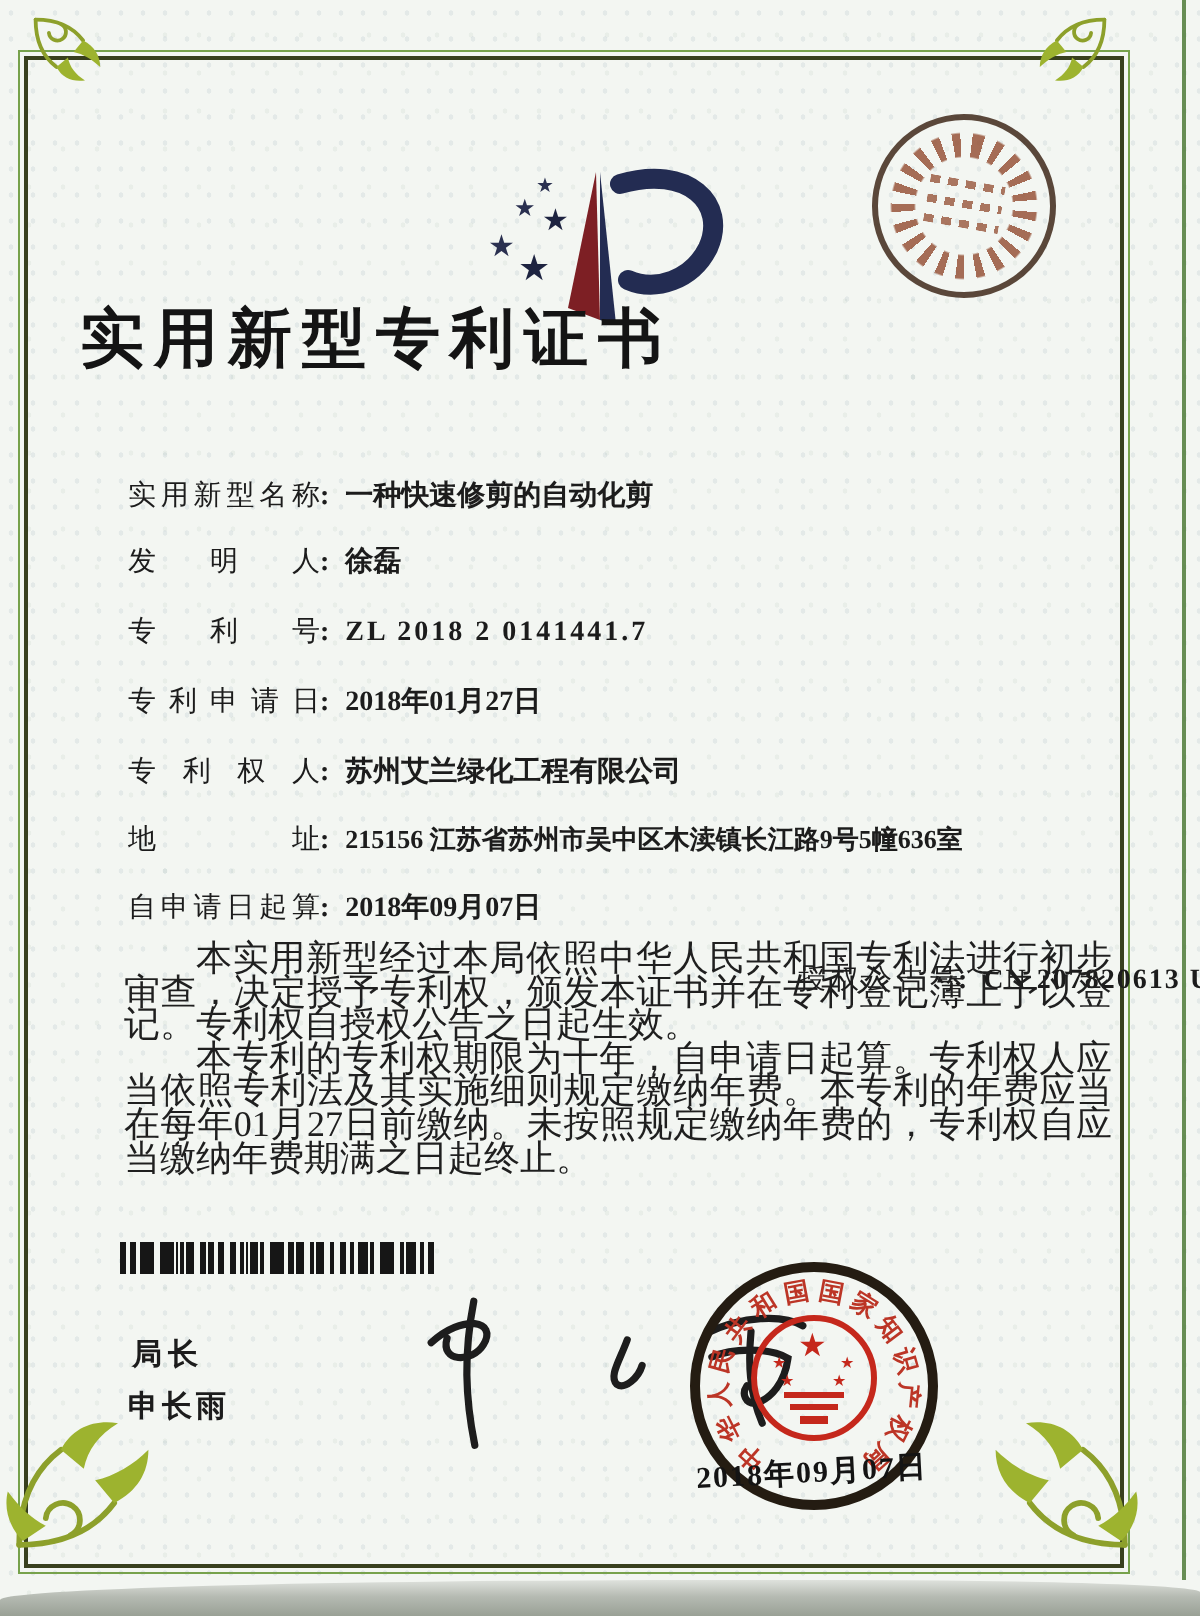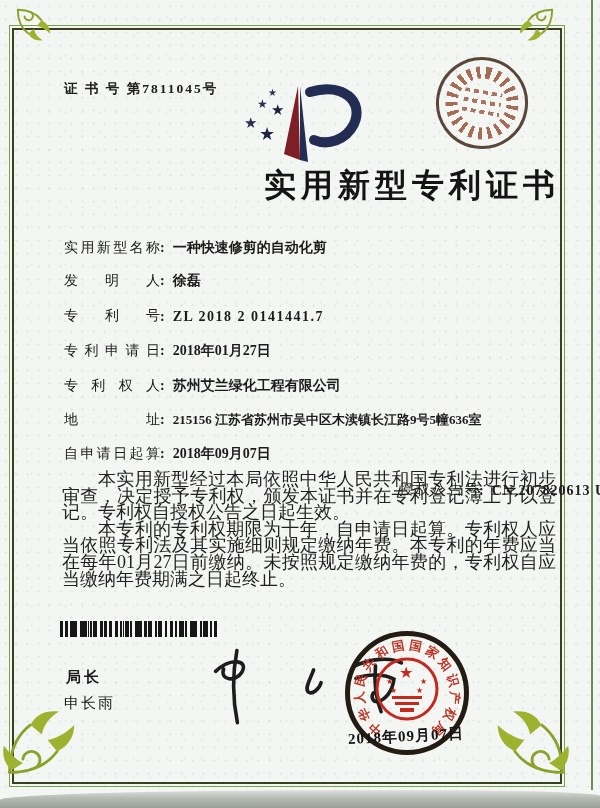--- a/index.html
+++ b/index.html
@@ -42,22 +42,22 @@
     mask:radial-gradient(circle, transparent 0 24px, #000 25px 36px, transparent 37px);
   }
   .stamp::after{
     content:"";position:absolute;left:24px;top:30px;width:38px;height:24px;
     background:
       repeating-linear-gradient(90deg, rgba(145,74,46,.75) 0 5px, transparent 5px 9px);
     -webkit-mask:repeating-linear-gradient(180deg,#000 0 4px, transparent 4px 10px);
     mask:repeating-linear-gradient(180deg,#000 0 4px, transparent 4px 10px);
   }
   .title{
-    position:absolute;left:40px;top:164px;width:520px;margin:0;
-    text-align:right;font-family:"Liberation Sans", sans-serif;
+    position:absolute;left:40px;top:148px;width:520px;margin:0;
+    text-align:left;font-family:"Liberation Sans", sans-serif;
     font-size:32px;font-weight:800;letter-spacing:5px;color:#141414;
   }
   .field-row{position:absolute;left:64px;font-size:14px;white-space:nowrap;}
   .flabel{
     display:inline-block;width:96px;vertical-align:bottom;
     font-weight:400;text-align:justify;text-align-last:justify;
   }
   .fcolon{font-weight:700;margin-right:8px;}
   .fvalue{font-weight:700;}
   .fvalue.small{font-size:13px;}
@@ -70,21 +70,21 @@
   .body-text p{margin:0;text-indent:2em;}
   .barcode{
     position:absolute;left:60px;top:621px;width:157px;height:16px;
     background-color:#f3f6f2;
     background-image:
       repeating-linear-gradient(90deg,#161616 0 2px,transparent 2px 5px),
       repeating-linear-gradient(90deg,#161616 0 1px,transparent 1px 7px),
       repeating-linear-gradient(90deg,#161616 0 3px,transparent 3px 11px);
   }
   .sig-title{position:absolute;left:66px;top:668px;font-size:15px;font-weight:700;letter-spacing:3px;}
-  .sig-name{position:absolute;left:64px;top:694px;font-size:15px;font-weight:400;letter-spacing:2px;}
+  .sig-name{position:absolute;left:64px;top:694px;font-size:15px;font-weight:700;letter-spacing:2px;}
   .sig-script{position:absolute;left:186px;top:634px;width:252px;height:94px;transform:rotate(-2deg);}
   .seal{position:absolute;left:345px;top:631px;width:124px;height:124px;}
   .seal-ring{
     position:absolute;inset:0;border-radius:50%;
     border:5.5px solid #241c12;
   }
   .seal-ring-text{position:absolute;inset:0;}
   .seal-ring-text span{
     position:absolute;left:50%;top:50%;
     font-size:12.5px;font-weight:700;color:#bc3526;
@@ -150,21 +150,20 @@
       <path d="M8 72 C8 52 14 34 30 22"></path>
       <path d="M8 72 C28 72 46 66 58 50"></path>
       <path d="M22 58 a9 9 0 1 1 13 9"></path>
     </g>
     <g fill="#9db32f">
       <path d="M30 22 C36 10 48 6 60 8 C50 14 44 22 42 32 Z"></path>
       <path d="M58 50 C70 44 76 34 76 22 C68 30 58 36 48 38 Z"></path>
     </g>
   </svg>
 
-  <div class="cert-no">证 书 号 第7811045号</div>
 
   <svg class="logo" viewBox="0 0 140 84">
     <text x="36" y="14" font-size="10" fill="#2a3050">★</text>
     <text x="25" y="26" font-size="12" fill="#2a3050">★</text>
     <text x="39" y="33" font-size="15" fill="#1d2340">★</text>
     <text x="12" y="46" font-size="15" fill="#2a3050">★</text>
     <text x="27" y="58" font-size="18" fill="#1d2340">★</text>
     <polygon points="66,4 68,78 52,72" fill="#7d1f24"></polygon>
     <polygon points="68,4 76,80 68,78" fill="#232c52"></polygon>
     <path d="M78 10 C112 0 132 20 122 42 C114 58 96 64 82 58" fill="none" stroke="#232c52" stroke-width="10" stroke-linecap="round"></path>

